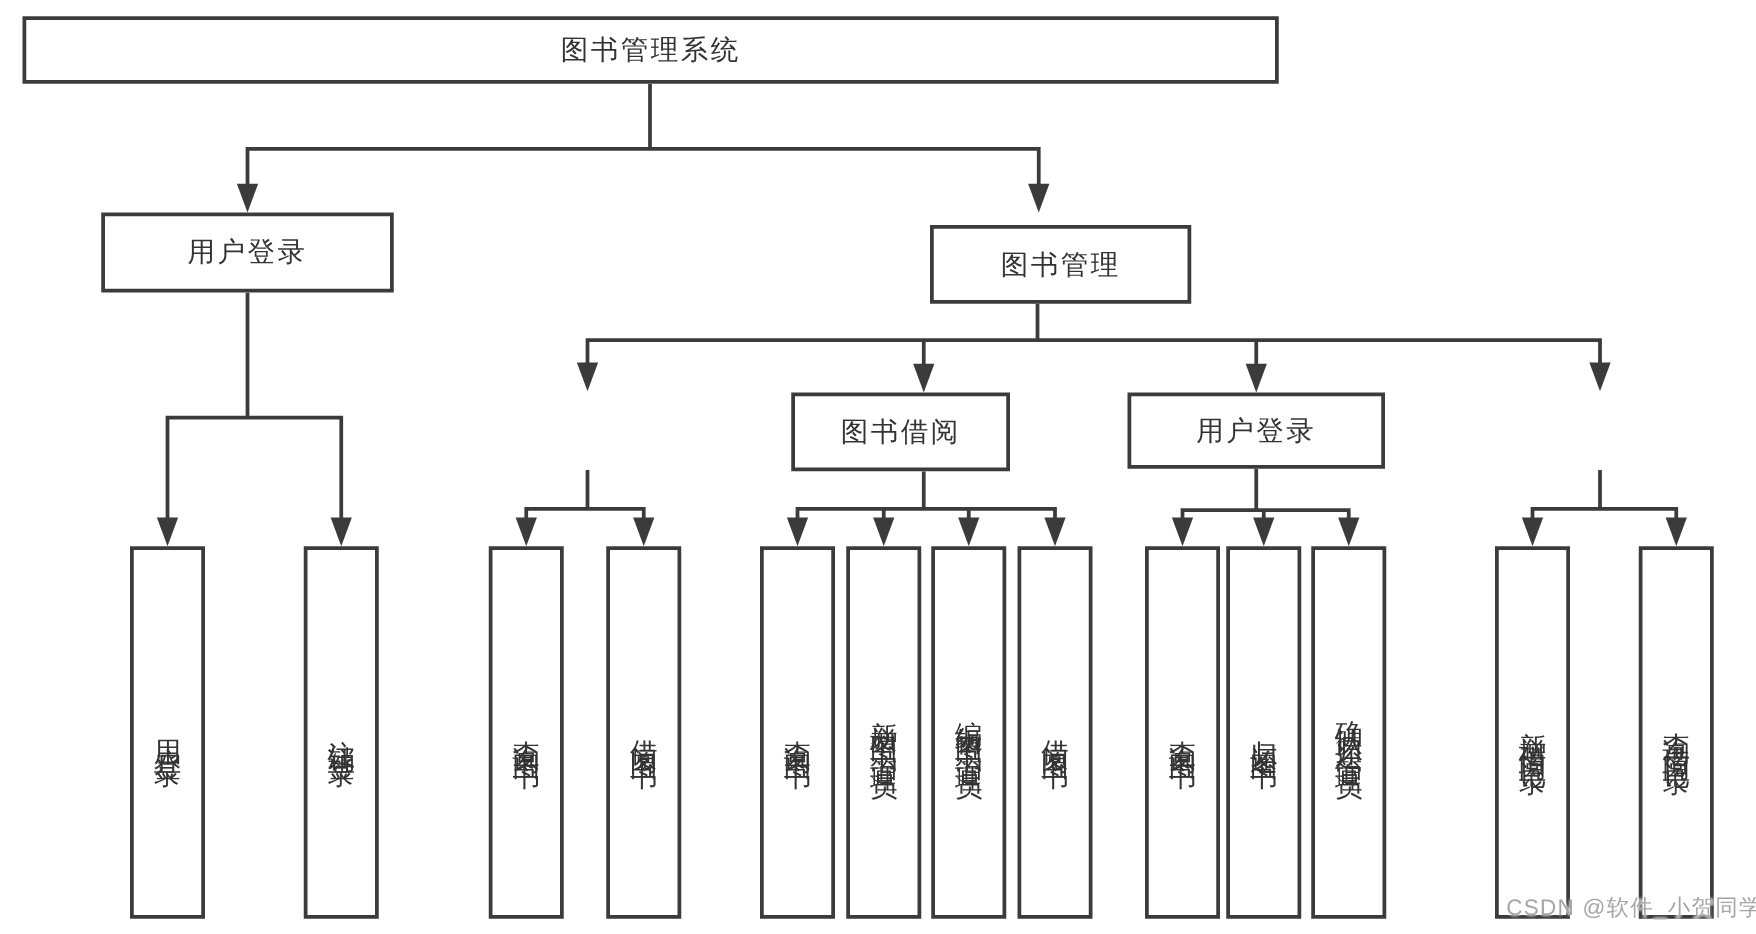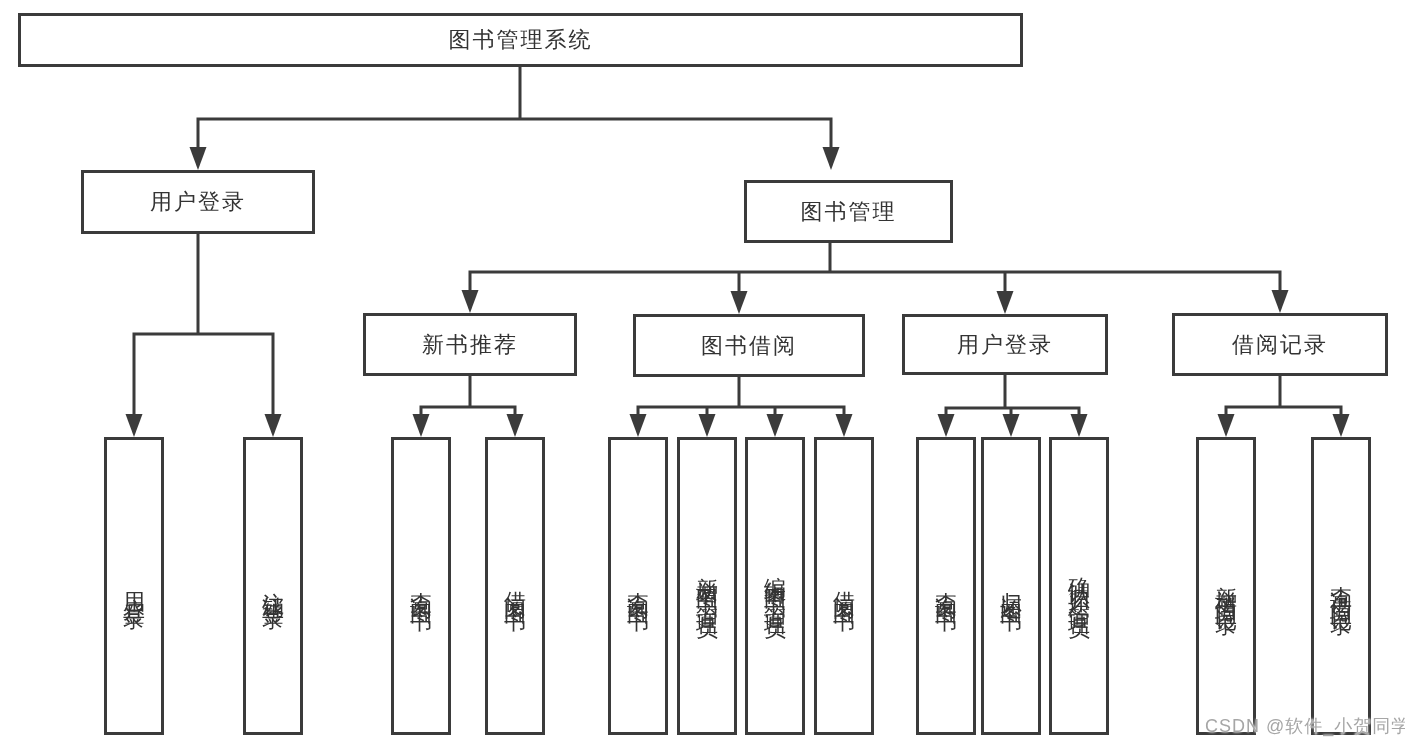--- a/index.html
+++ b/index.html
@@ -41,21 +41,21 @@
     writing-mode: vertical-rl;
     text-orientation: mixed;
     font-size: 22px;
     letter-spacing: 6px;
     line-height: 1;
   }
   .root-box    { left: 18px;   top: 13px;  width: 1005px; height: 54px; }
   .n-login     { left: 81px;   top: 170px; width: 234px;  height: 64px; }
   .n-mgmt      { left: 712px;  top: 180px; width: 209px;  height: 63px; margin-left: 32px; }
   .l3-rec      { left: 363px;  top: 313px; width: 214px;  height: 63px; }
-  .l3-borrow   { left: 633px;  top: 314px; width: 232px;  height: 63px; }
+  .l3-borrow   { left: 633px;  top: 314px; width: 175px;  height: 63px; }
   .l3-current  { left: 902px;  top: 314px; width: 206px;  height: 61px; }
   .l3-records  { left: 1172px; top: 313px; width: 216px;  height: 63px; }
   .leaf        { top: 437px; width: 60px; height: 298px; }
   .lf-1  { left: 104px;  }
   .lf-2  { left: 243px;  }
   .lf-3  { left: 391px;  }
   .lf-4  { left: 485px;  }
   .lf-5  { left: 608px;  }
   .lf-6  { left: 677px;  }
   .lf-7  { left: 745px;  }
@@ -150,31 +150,25 @@
     <span class="h-label">图书管理系统</span>
   </div>
 
   <div class="box n-login">
     <span class="h-label">用户登录</span>
   </div>
   <div class="box n-mgmt">
     <span class="h-label">图书管理</span>
   </div>
 
-  <div class="box l3-rec">
-    <span class="h-label">新书推荐</span>
-  </div>
   <div class="box l3-borrow">
     <span class="h-label">图书借阅</span>
   </div>
   <div class="box l3-current">
     <span class="h-label">用户登录</span>
-  </div>
-  <div class="box l3-records">
-    <span class="h-label">借阅记录</span>
   </div>
 
   <div class="box leaf lf-1">用户登录</div>
   <div class="box leaf lf-2">注销登录</div>
 
   <div class="box leaf lf-3">查询图书</div>
   <div class="box leaf lf-4">借阅图书</div>
 
   <div class="box leaf lf-5">查询图书</div>
   <div class="box leaf lf-6">新增图书（管理员）</div>

